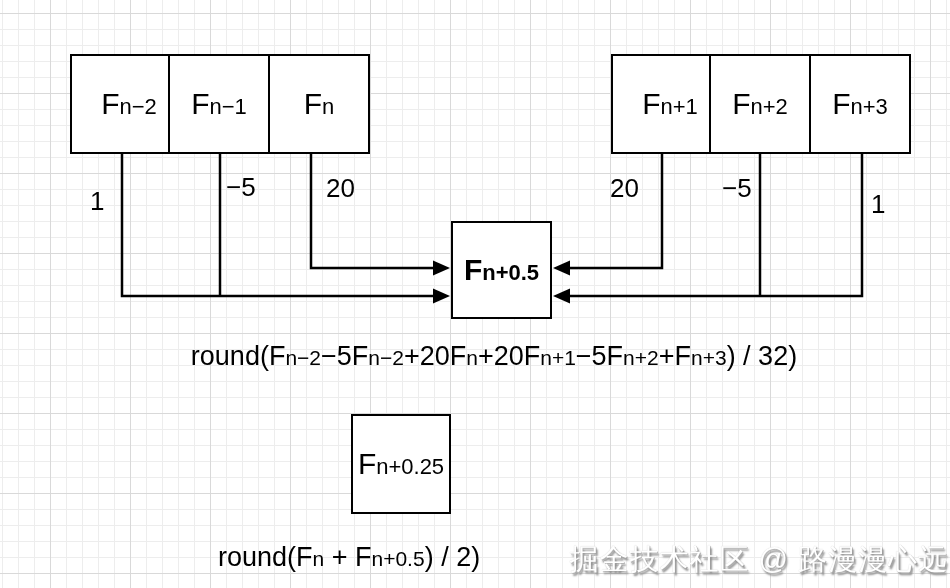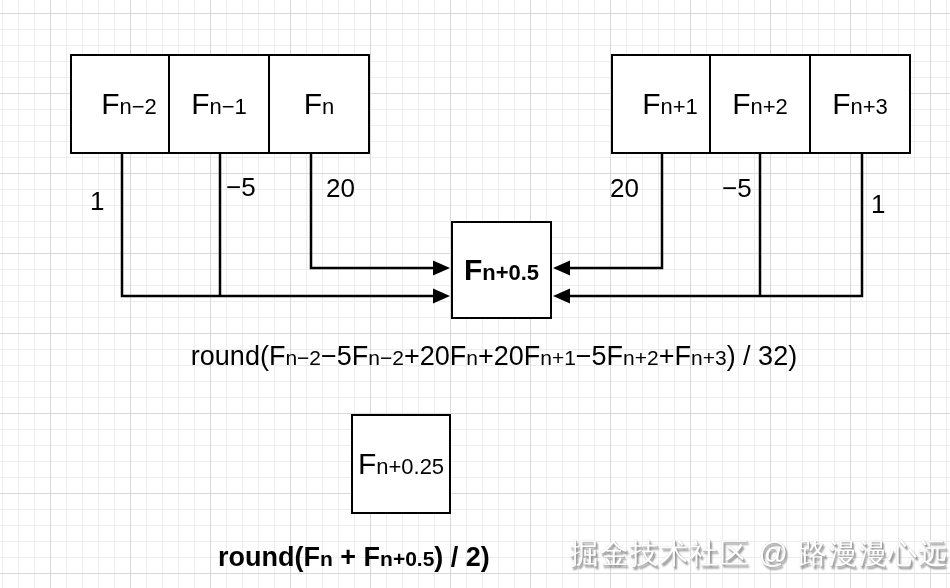--- a/index.html
+++ b/index.html
@@ -38,20 +38,21 @@
   .boxlabel .sm { font-size: 22px; }
   .coef { position: absolute; font-size: 26px; line-height: 1; white-space: nowrap; }
   .formula { position: absolute; font-size: 27px; line-height: 1.2; white-space: nowrap; }
   .formula .sm { font-size: 21px; }
   .formula.centered { text-align: center; }
   .watermark {
     position: absolute; white-space: nowrap;
     font-size: 29px; line-height: 1; letter-spacing: 1px;
     color: #ffffff;
     text-shadow: 2px 3px 2px #8f8f8f, 0 0 1px #c9c9c9, 1px 1px 0 #bdbdbd;
+    margin-top: 6px;
   }
 </style>
 </head>
 <body>
 
 <div class="stage">
 
   <svg class="wires" viewBox="0 0 950 588" aria-hidden="true">
     <g stroke="#000" stroke-width="2.5" fill="none">
       <path d="M122 153 V296 H438"></path>
@@ -103,17 +104,17 @@
   <div class="solo" style="left:451px; top:221px; width:101px; height:98px;font-weight:bold;">
     <span class="boxlabel"><span>F</span><span class="sm">n+0.5</span></span>
   </div>
 
   <div class="formula centered" style="left:155px; top:340px; width:678px;"><span>round(</span><span>F</span><span class="sm">n−2</span><span>−5F</span><span class="sm">n−2</span><span>+20F</span><span class="sm">n</span><span>+20F</span><span class="sm">n+1</span><span>−5F</span><span class="sm">n+2</span><span>+F</span><span class="sm">n+3</span><span>) / 32)</span></div>
 
   <div class="solo" style="left:351px; top:414px; width:100px; height:100px;">
     <span class="boxlabel"><span>F</span><span class="sm">n+0.25</span></span>
   </div>
 
-  <div class="formula" style="left:218px; top:541px;font-weight:bold;"><span>round(F</span><span class="sm">n</span><span> + F</span><span class="sm">n+0.5</span><span>) / 2)</span></div>
+  <div class="formula" style="left:218px; top:541px;"><span>round(F</span><span class="sm">n</span><span> + F</span><span class="sm">n+0.5</span><span>) / 2)</span></div>
 
   <div class="watermark" style="right:2px; top:539px;">掘金技术社区 @ 路漫漫心远</div>
 
 </div>
 
 </body></html>

